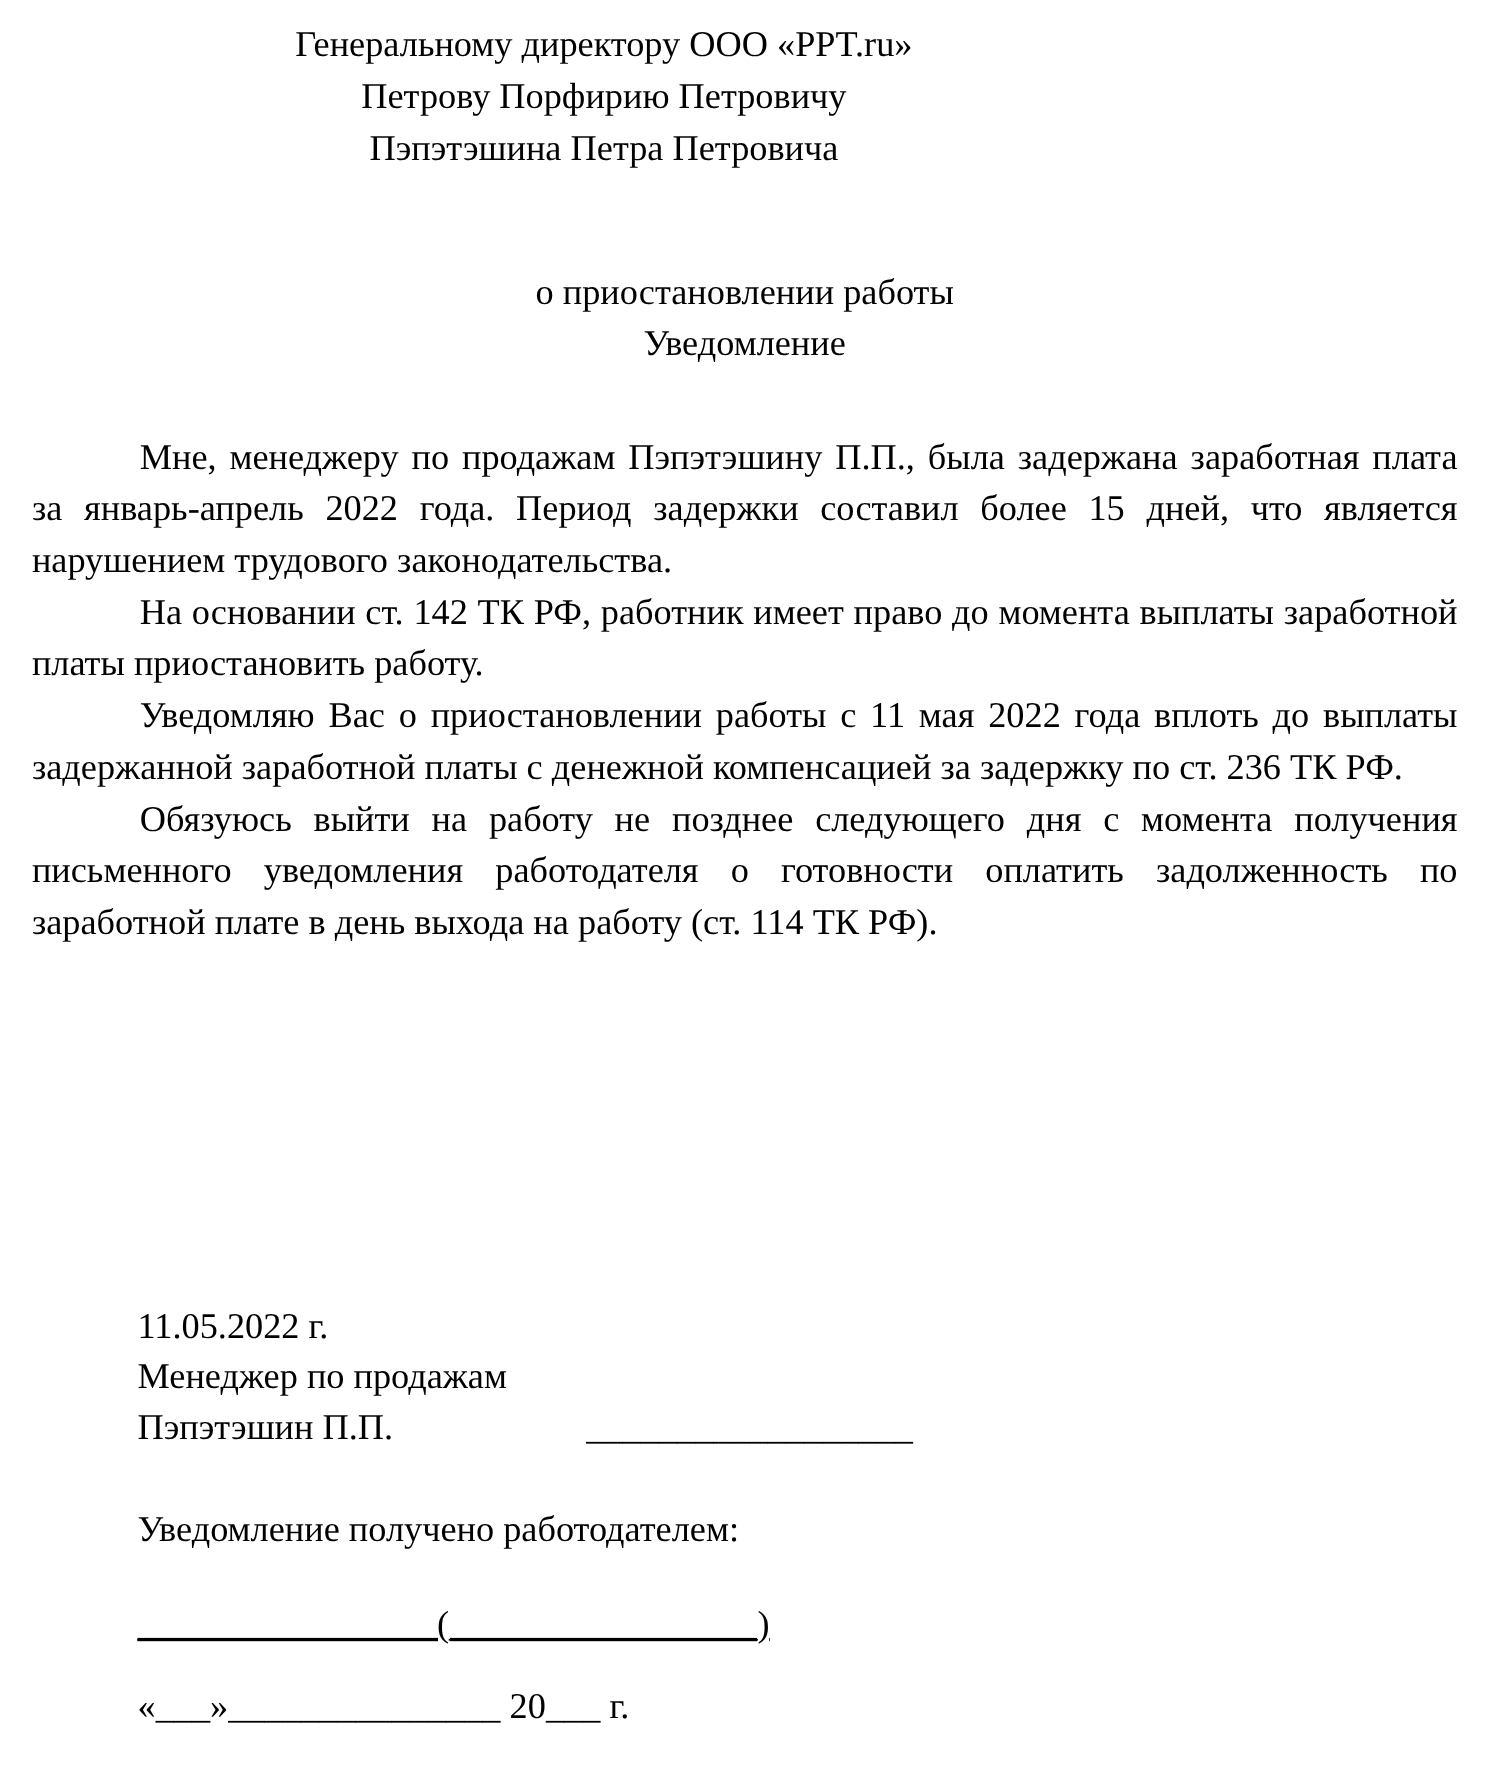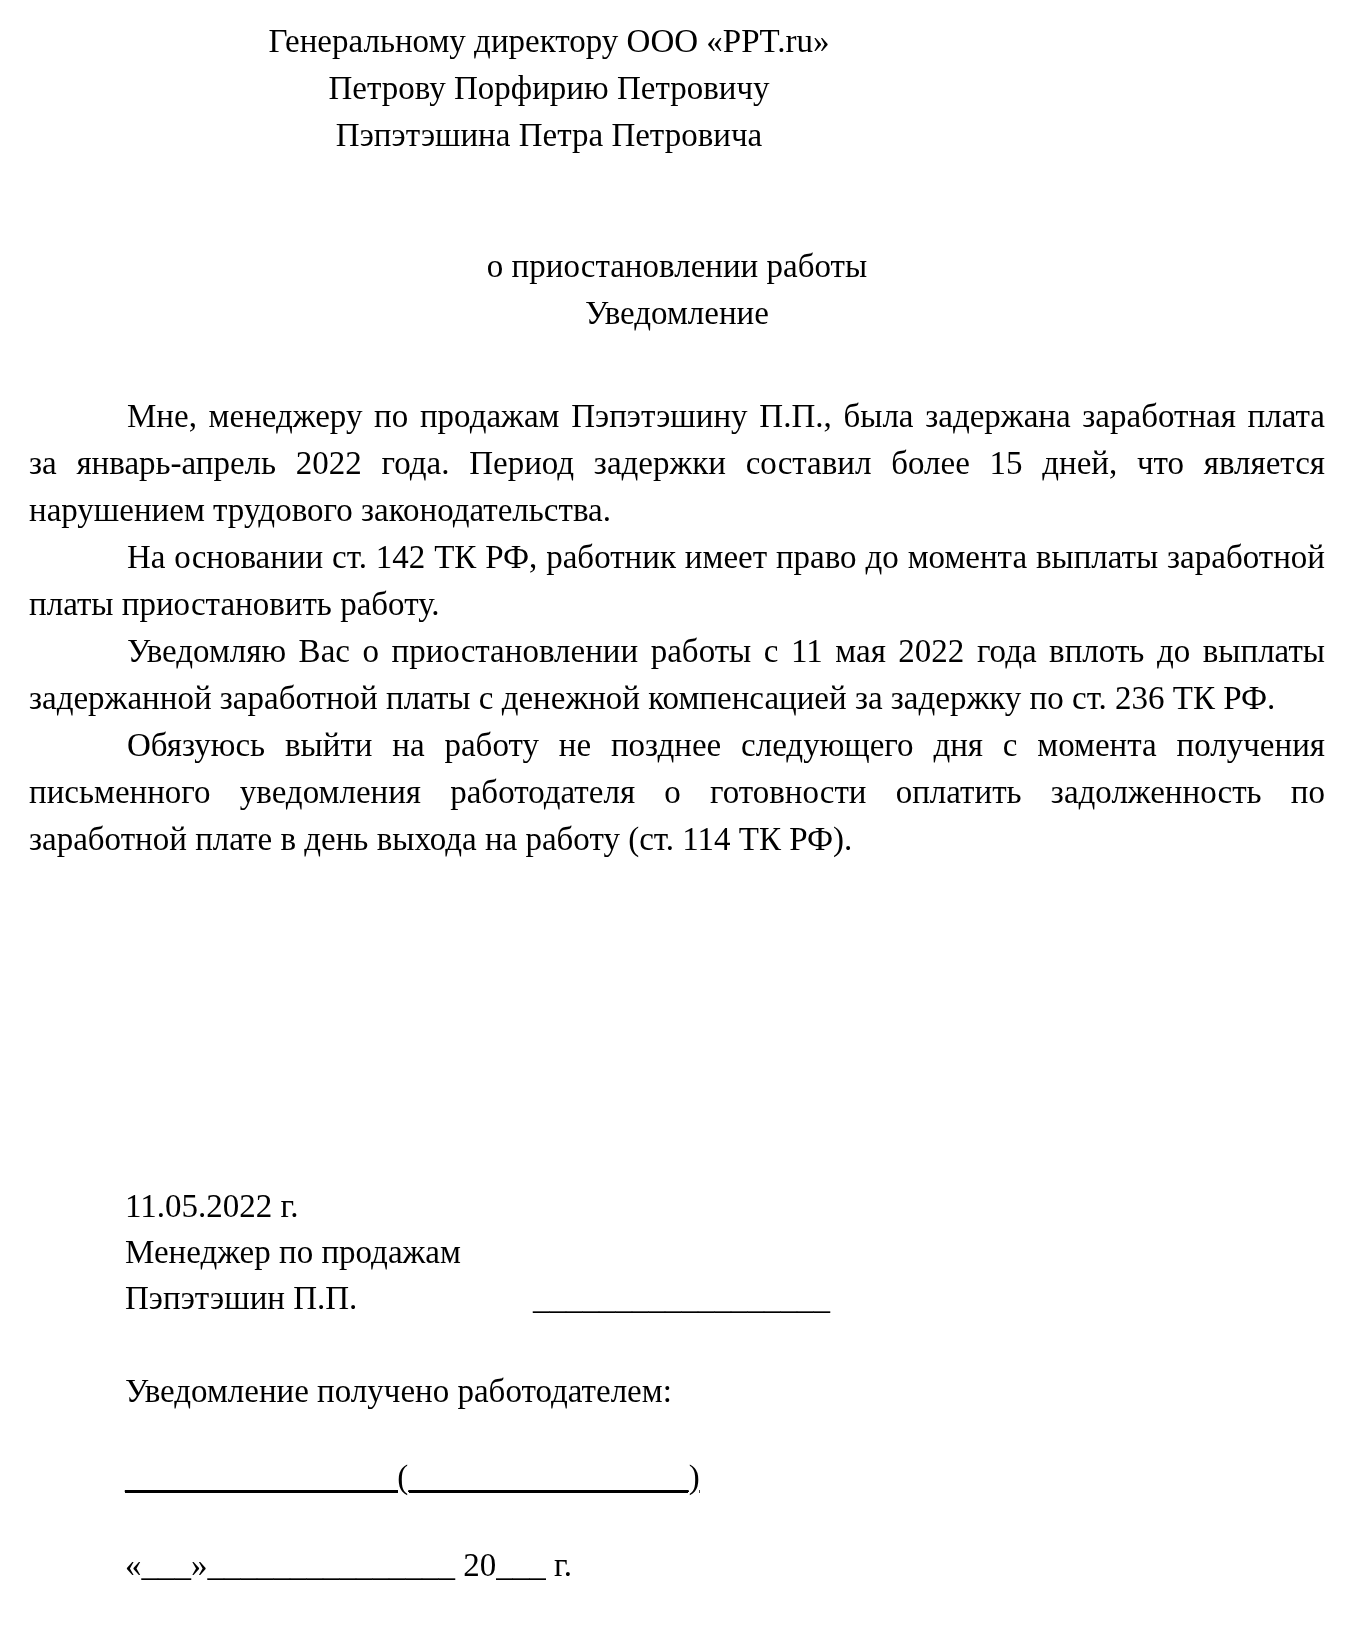--- a/index.html
+++ b/index.html
@@ -64,21 +64,21 @@
     position: absolute;
     top: 1368px;
     left: 125px;
   }
   .received-sig-row {
     margin-top: 39px;
     white-space: pre;
     text-decoration: underline;
   }
   .received-date-row {
-    margin-top: 41px;
+    margin-top: 28px;
     white-space: pre;
   }
 </style>
 </head>
 <body>
 
 <div class="page">
 
   <div class="addressee">
     <div>Генеральному директору ООО «PPT.ru»</div>

